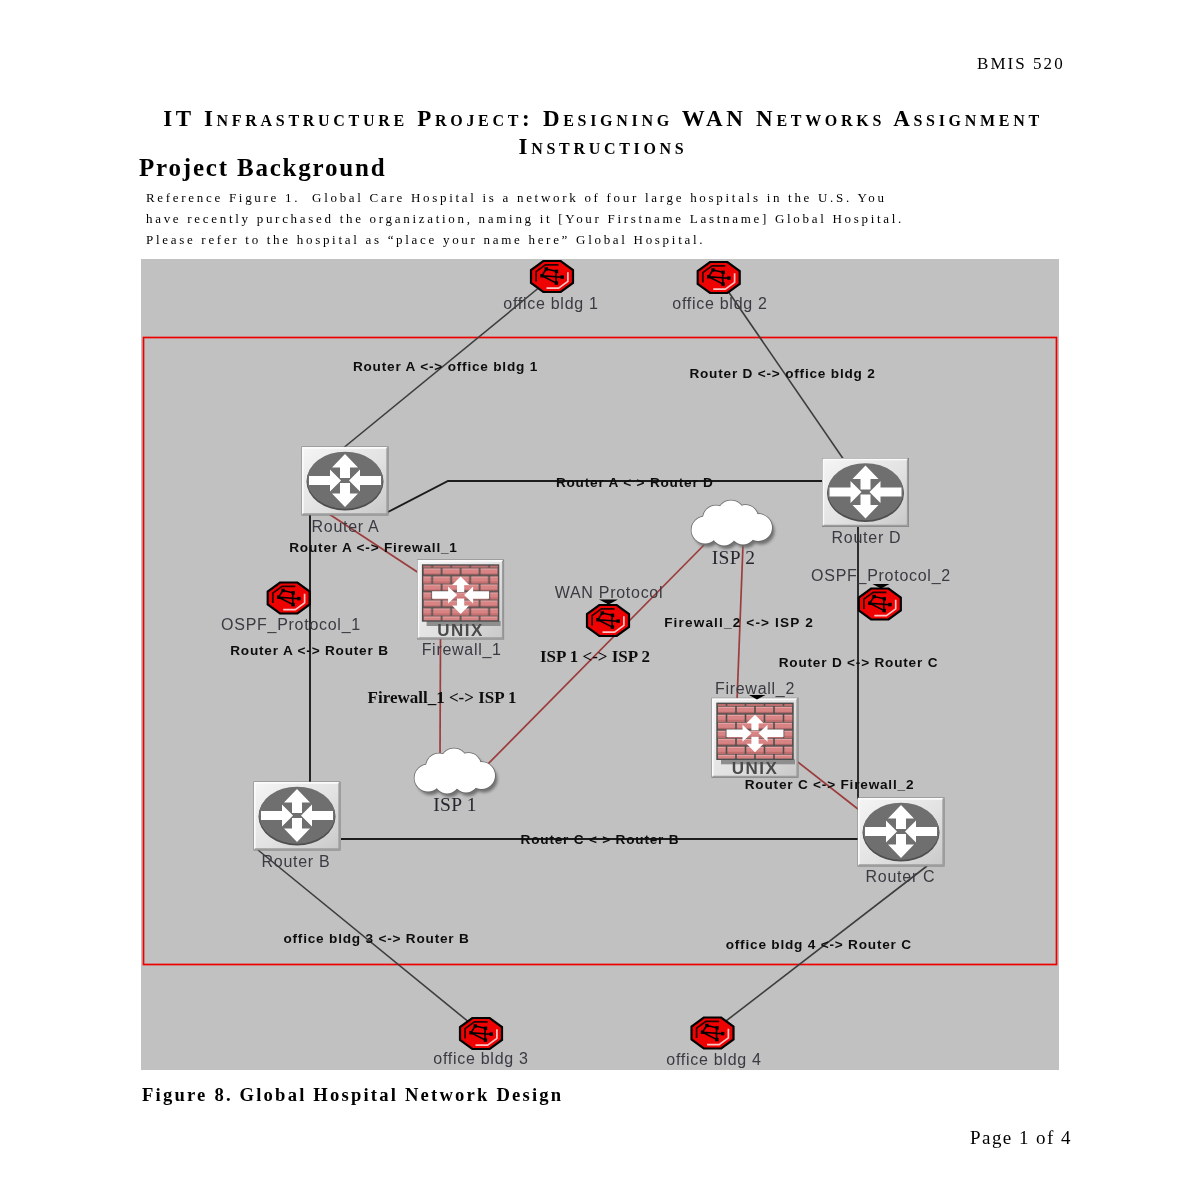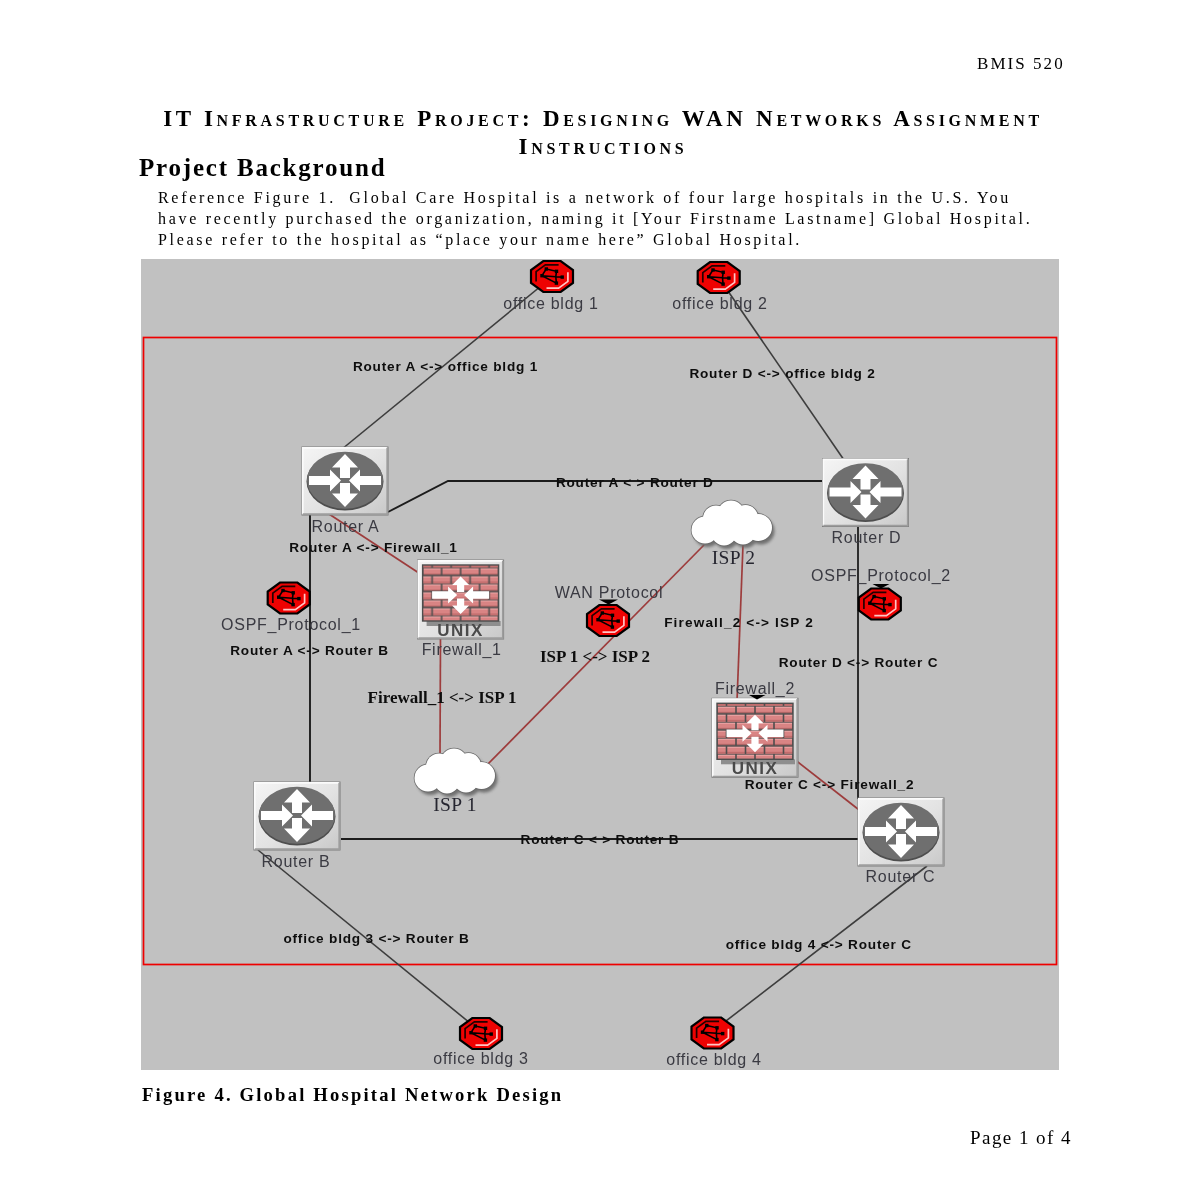--- a/index.html
+++ b/index.html
@@ -10,21 +10,21 @@
 </head>
 <body>
 
 <div class="abs" id="bmis" style="left:977px;top:54px;font-size:17px;letter-spacing:2.05px;">BMIS 520</div>
 
 <div class="abs" id="title1" style="left:0;width:1206px;top:105.2px;text-align:center;font-weight:bold;font-size:23px;font-variant:small-caps;letter-spacing:3.7px;line-height:27.3px;">IT Infrastructure Project: Designing WAN Networks Assignment</div>
 <div class="abs" id="title2" style="left:0;width:1206px;top:132.5px;text-align:center;font-weight:bold;font-size:23px;font-variant:small-caps;letter-spacing:3.7px;line-height:27.3px;">Instructions</div>
 
 <div class="abs" id="projbg" style="left:139px;top:155.7px;font-weight:bold;font-size:25px;letter-spacing:1.8px;line-height:23px;">Project Background</div>
 
-<div class="abs" id="para" style="left:158px;top:188.1px;font-size:16px;letter-spacing:2.7px;line-height:20.9px;">
+<div class="abs" id="para" style="left:146px;top:188.1px;font-size:13px;letter-spacing:2.7px;line-height:20.9px;">
 Reference Figure 1.&nbsp; Global Care Hospital is a network of four large hospitals in the U.S. You<br>
 have recently purchased the organization, naming it [Your Firstname Lastname] Global Hospital.<br>
 Please refer to the hospital as “place your name here” Global Hospital.
 </div>
 
 <svg id="diagram" class="abs" style="left:141px;top:259px;" width="918" height="811" viewBox="141 259 918 811" xmlns="http://www.w3.org/2000/svg">
   <defs>
     <linearGradient id="plateG" x1="0" y1="0" x2="1" y2="1">
       <stop offset="0" stop-color="#f5f5f5"></stop>
       <stop offset="0.55" stop-color="#e2e2e2"></stop>
@@ -183,14 +183,14 @@
     <text x="376.5" y="943" text-anchor="middle">office bldg 3 &lt;-&gt; Router B</text>
     <text x="818.8" y="949" text-anchor="middle">office bldg 4 &lt;-&gt; Router C</text>
   </g>
 
   <g font-family="Liberation Serif" font-size="17" font-weight="bold" fill="#0d0d0d">
     <text x="442" y="703" text-anchor="middle">Firewall_1 &lt;-&gt; ISP 1</text>
     <text x="595" y="661.5" text-anchor="middle">ISP 1 &lt;-&gt; ISP 2</text>
   </g>
 </svg>
 
-<div class="abs" id="figcap" style="left:142px;top:1082.6px;font-weight:bold;font-size:18.6px;letter-spacing:2.2px;line-height:23px;">Figure 4. Global Hospital Network Design</div>
+<div class="abs" id="figcap" style="left:142px;top:1082.6px;font-weight:bold;font-size:18.6px;letter-spacing:2.2px;line-height:23px;">Figure 8. Global Hospital Network Design</div>
 <div class="abs" id="pageno" style="left:970px;top:1126.5px;font-size:19px;letter-spacing:1.45px;">Page 1 of 4</div>
 
 </body></html>

